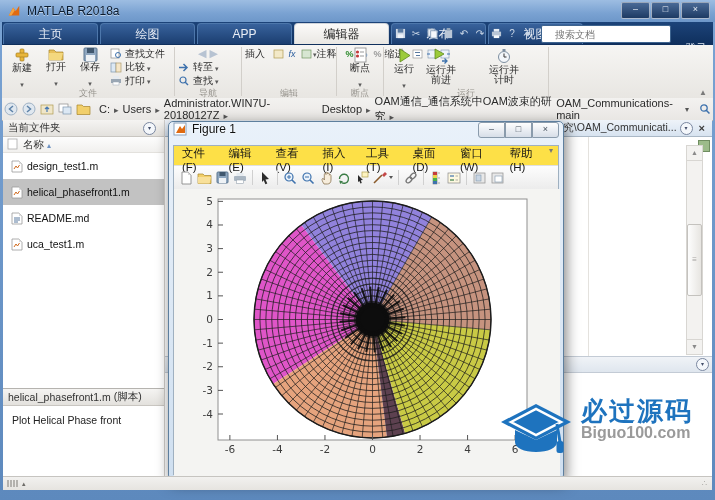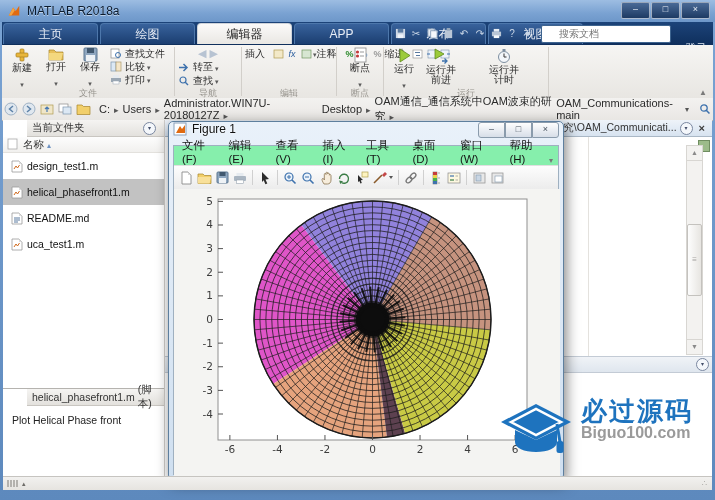--- a/index.html
+++ b/index.html
@@ -20,58 +20,58 @@
     background:linear-gradient(#1c4379,#0f2f5c);display:flex;align-items:center;}
   .rtab{width:93px;height:20px;margin:0 1px;text-align:center;font-size:12px;line-height:20px;
     color:#e9eef6;background:linear-gradient(#38629c,#1b3e70);border:1px solid #4d77ab;
     border-bottom:none;border-radius:4px 4px 0 0;}
   .rtab.active{background:linear-gradient(#fbfaf9,#e9e7e3);color:#1c1c1c;border-color:#cfd4da;}
   .qat{position:absolute;right:177px;top:3px;display:flex;align-items:center;height:17px;}
   .qicon{width:14px;height:14px;margin:0 1px;display:flex;align-items:center;justify-content:center;
     color:#c9d6e6;font-size:10px;}
   .searchbox{position:absolute;right:42px;top:3px;width:128px;height:16px;background:#fff;
     border:1px solid #3e648f;border-radius:2px;display:flex;align-items:center;}
-  .searchbox input{border:none;outline:none;flex:1;font-size:10px;padding:0 3px;
-    font-family:Liberation Mono, monospace;color:#333;background:transparent;margin-left:14px;}
+  .searchbox input{border:none;outline:none;flex:1;font-size:10px;padding:0 13px;
+    font-family:Liberation Serif, serif;color:#333;background:transparent;}
   .login{position:absolute;right:6px;top:19px;font-size:11px;color:#dfe8f3;}
   
   .ribbon{position:absolute;left:2px;right:2px;top:45px;height:53px;
     background:linear-gradient(#f6f5f3,#e8e6e2);border-bottom:1px solid #c6c3be;
     display:flex;align-items:stretch;}
   .rgroup{position:relative;padding:2px 3px 11px 3px;}
   .glabel{position:absolute;left:0;right:0;bottom:0;height:11px;text-align:center;
     font-size:9px;color:#97948e;}
   .gsep{width:1px;background:#d2cfca;margin:2px 0;}
   .rbody{display:flex;height:40px;}
   .bigbtn{display:flex;flex-direction:column;align-items:center;width:32px;margin:0 1px;}
   .bigbtn .icn{height:18px;display:flex;align-items:center;}
   .blbl{font-size:10px;color:#2c2c2c;line-height:10px;text-align:center;}
   .dd::after{content:"▾";font-size:7px;color:#5a5a5a;line-height:6px;}
-  .stack{display:flex;flex-direction:column;justify-content:flex-start;margin-left:3px;}
+  .stack{display:flex;flex-direction:column;justify-content:space-between;margin-left:3px;}
   .smallbtn{display:flex;align-items:center;height:13px;font-size:10px;color:#2c2c2c;}
   .smallbtn .sicn{width:13px;height:11px;margin-right:2px;display:flex;align-items:center;}
   .smallbtn .dd::after{margin-left:2px;}
   .editrow{display:flex;align-items:center;height:13px;font-size:10px;color:#2c2c2c;}
   .editrow .rlbl{width:26px;}
   .tinyicn{width:12px;height:11px;margin:0 1px;display:flex;align-items:center;justify-content:center;
     font-size:9px;}
   .navarrows{display:flex;justify-content:center;color:#b7c3d2;font-size:11px;height:13px;}
   .collapse-arrow{position:absolute;right:8px;top:88px;font-size:8px;color:#7a7a7a;}
   
   .addressbar{position:absolute;left:2px;right:2px;top:98px;height:22px;
     background:linear-gradient(#f3f2f0,#e9e7e4);border-bottom:1px solid #bcb9b4;
     display:flex;align-items:center;font-size:11px;color:#2a2a2a;}
   .abicon{margin:0 2px;display:flex;align-items:center;}
   .crumbs{display:flex;align-items:center;margin-left:4px;}
   .seg{padding:0 2px;}
   .seg:not(:last-child)::after{content:"▸";color:#555;font-size:9px;padding-left:4px;}
   .ab-right{margin-left:auto;display:flex;align-items:center;}
   
   .panel-hdr{height:16px;background:linear-gradient(#f5f4f2,#e3e1dd);border-bottom:1px solid #c9c6c1;
-    font-size:10.5px;color:#333;display:flex;align-items:center;padding:0 5px;margin-left:24px;}
+    font-size:10.5px;color:#333;display:flex;align-items:center;padding:0 5px;}
   .leftpanel{position:absolute;left:3px;top:120px;width:161px;bottom:23px;background:#fff;
     border-right:1px solid #a9a7a3;}
   .colhdr{height:15px;border-bottom:1px solid #e3e1dd;display:flex;align-items:center;
     font-size:10.5px;color:#333;padding:0 4px;background:linear-gradient(#fdfdfd,#f1f0ee);}
   .sort::after{content:"▴";color:#6f93c2;font-size:8px;margin-left:3px;}
   .frow{height:26px;display:flex;align-items:center;font-size:10.5px;color:#111;padding:0 3px 0 8px;}
   .frow.sel{background:#c2c2c2;}
   .ficon{width:13px;height:13px;margin-right:3px;flex:0 0 13px;}
   .detailpanel{position:absolute;left:0;right:0;top:268px;border-top:1px solid #b5b3af;}
   .detailbody{background:#fff;height:70px;font-size:10.5px;color:#222;padding:8px 0 0 9px;}
@@ -107,22 +107,22 @@
     box-shadow:2px 4px 14px rgba(0,0,0,.5);}
   .fig-titlebar{height:20px;display:flex;padding:0 4px;}
   .fig-title{font-size:12px;color:#111;margin-left:5px;text-shadow:0 0 3px #fff;}
   .figbtns{margin-left:auto;display:flex;}
   .figbtn{width:25px;height:14px;background:linear-gradient(#fefefe,#d7dee8);
     border:1px solid #8a9bac;color:#45505c;font-size:9px;line-height:12px;text-align:center;}
   .figbtn:first-child{border-radius:3px 0 0 3px;}
   .figbtn:last-child{border-radius:0 3px 3px 0;}
   .fig-inner{position:absolute;left:4px;right:4px;top:23px;bottom:4px;background:#f0f0ee;
     border:1px solid #9fb0c0;}
-  .fig-menubar{height:19px;background:#86efac;border-bottom:1px solid #e0e0e0;
-    display:flex;align-items:flex-end;font-size:11.5px;color:#161616;}
+  .fig-menubar{height:19px;background:#fde047;border-bottom:1px solid #e0e0e0;
+    display:flex;align-items:flex-start;font-size:11.5px;color:#161616;}
   .fmenu{padding:0 8px;}
   .fig-menu-more{margin-left:auto;color:#777;font-size:8px;padding-right:5px;}
   .fig-toolbar{height:23px;background:linear-gradient(#fdfdfd,#ececec);border-bottom:1px solid #d2d2d2;
     display:flex;align-items:center;padding-left:3px;}
   .ticon{width:18px;height:17px;display:flex;align-items:center;justify-content:center;}
   .tsep{width:1px;height:15px;background:#d0d0d0;margin:0 3px;}
   .fig-canvas{position:absolute;left:0;right:0;top:43px;bottom:0;background:#f5f5f3;}
   
   .watermark{position:absolute;left:497px;top:398px;width:214px;height:66px;display:flex;}
   .wm-text{margin-left:6px;}
@@ -144,22 +144,22 @@
     <div class="winbtns">
       <div class="winbtn">–</div>
       <div class="winbtn">□</div>
       <div class="winbtn">×</div>
     </div>
   </div>
 
   <div class="tabstrip">
     <div class="rtab">主页</div>
     <div class="rtab">绘图</div>
+    <div class="rtab">APP</div>
     <div class="rtab active">编辑器</div>
-    <div class="rtab">APP</div>
     <div class="rtab">发布</div>
     <div class="rtab">视图</div>
     <div class="qat">
       <span class="qicon">
           <svg width="11" height="11" viewBox="0 0 12 12">
             <rect x="1" y="1" width="10" height="10" fill="#cfd9e6"></rect>
             <rect x="3" y="1" width="6" height="4" fill="#5a7aa0"></rect>
             <rect x="3" y="7" width="6" height="4" fill="#eef3f9"></rect>
           </svg>
         </span>

